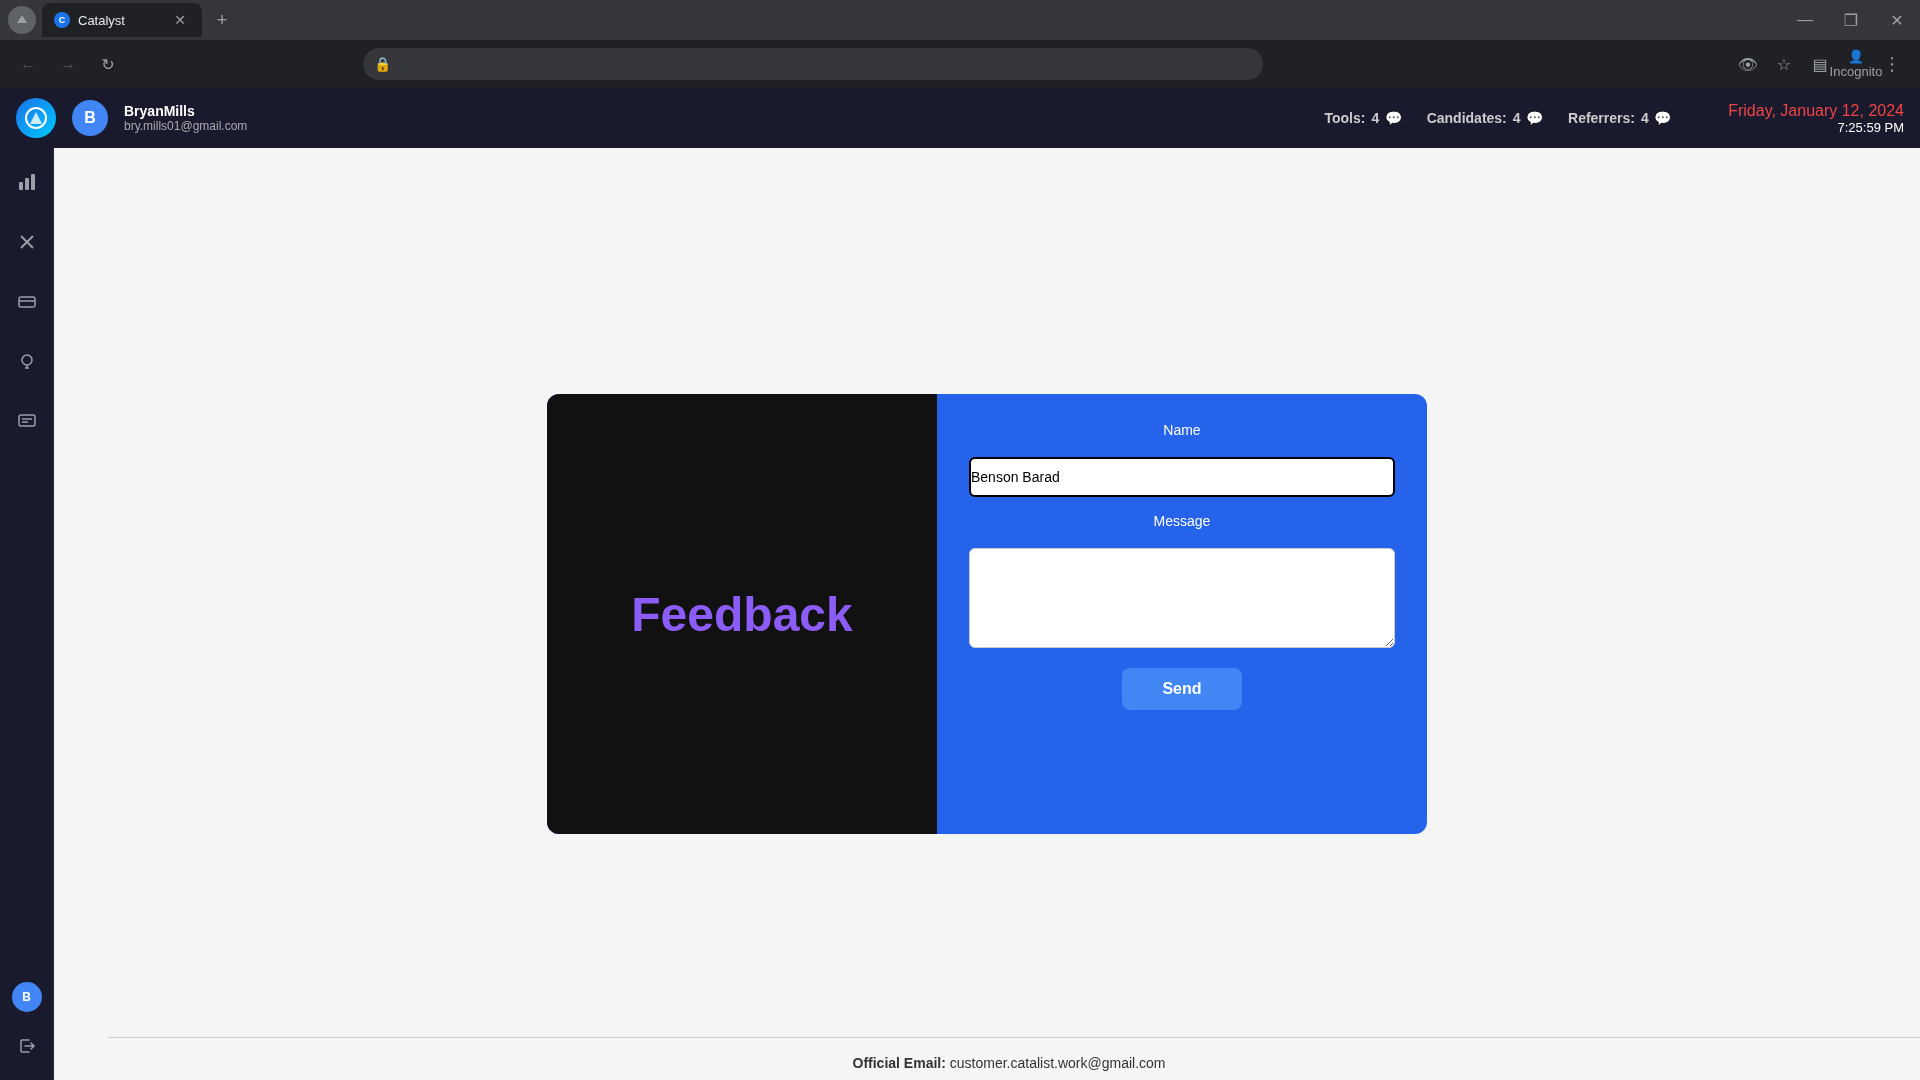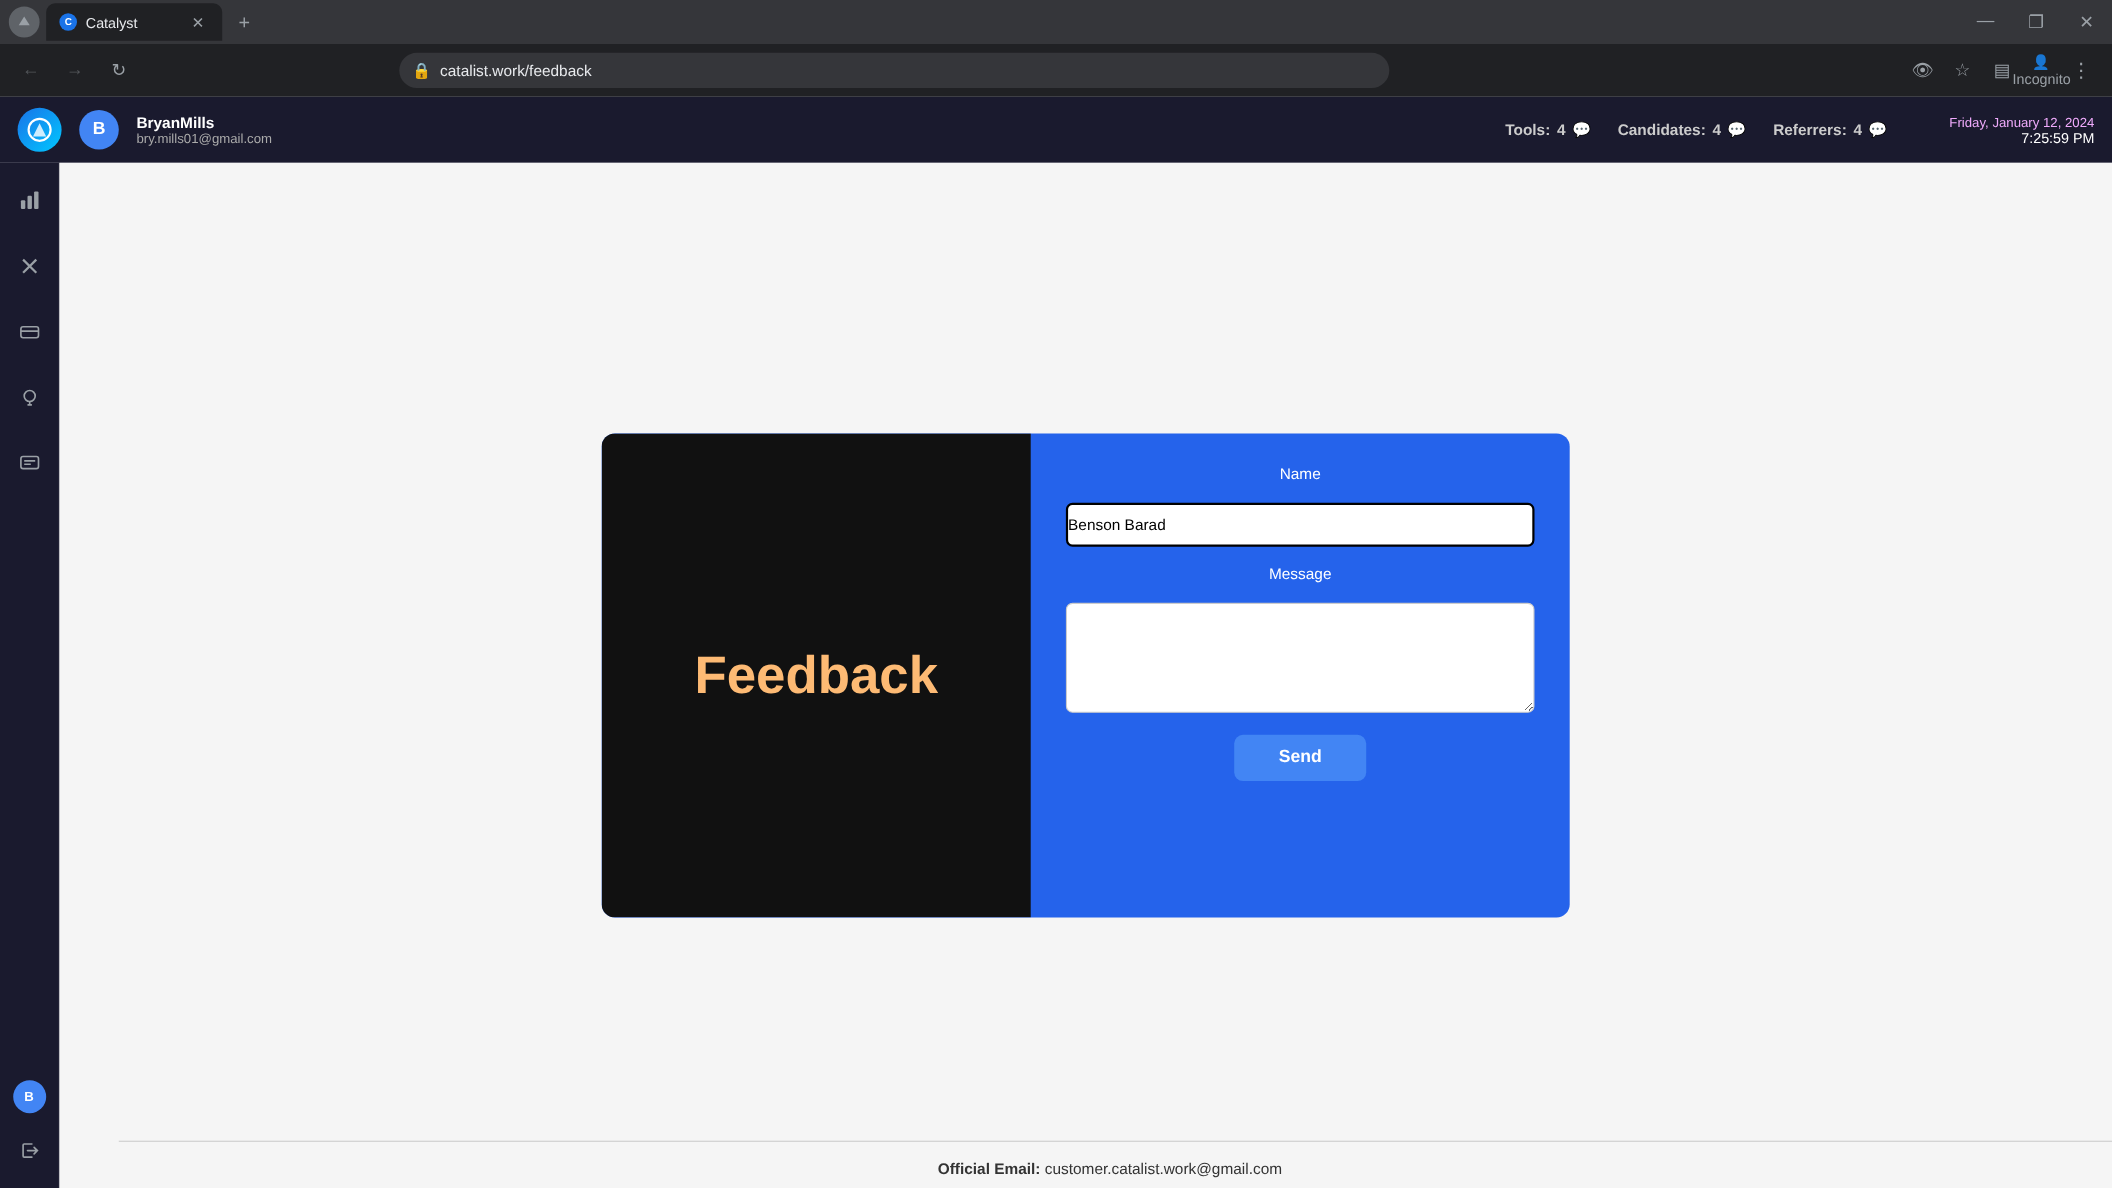--- a/index.html
+++ b/index.html
@@ -24,39 +24,39 @@
     
     .app-header { background: #1a1a2e; height: 60px; display: flex; align-items: center; padding: 0 16px; gap: 16px; }
     .app-logo { width: 40px; height: 40px; border-radius: 50%; background: linear-gradient(135deg, #1a73e8, #00c8ff); display: flex; align-items: center; justify-content: center; color: white; font-weight: bold; font-size: 16px; }
     .user-avatar { width: 36px; height: 36px; border-radius: 50%; background: #4285f4; color: white; display: flex; align-items: center; justify-content: center; font-weight: bold; font-size: 16px; }
     .user-info { display: flex; flex-direction: column; }
     .user-name { color: #fff; font-size: 14px; font-weight: bold; }
     .user-email { color: #aaa; font-size: 12px; }
     .header-stats { margin-left: auto; display: flex; gap: 24px; align-items: center; color: #ccc; font-size: 14px; }
     .stat-item { display: flex; align-items: center; gap: 6px; font-weight: bold; }
     .header-datetime { margin-left: 40px; text-align: right; }
-    .header-date { color: #f0abfc; font-size: 12px; }
+    .header-date { color: #ef4444; font-size: 16px; }
     .header-time { color: #fff; font-size: 13px; }
 
     
     .app-body { display: flex; height: calc(1080px - 148px); }
 
     
     .sidebar { width: 54px; background: #1a1a2e; display: flex; flex-direction: column; align-items: center; padding: 16px 0; gap: 24px; border-right: 1px solid #2a2a3e; }
     .sidebar-icon { width: 36px; height: 36px; display: flex; align-items: center; justify-content: center; color: #9aa0a6; cursor: pointer; border-radius: 8px; font-size: 18px; }
     .sidebar-bottom { margin-top: auto; display: flex; flex-direction: column; align-items: center; gap: 16px; }
     .sidebar-avatar-sm { width: 30px; height: 30px; border-radius: 50%; background: #4285f4; color: white; display: flex; align-items: center; justify-content: center; font-size: 12px; font-weight: bold; }
 
     
     .main-content { flex: 1; background: #f5f5f5; display: flex; flex-direction: column; align-items: center; justify-content: center; padding: 20px; overflow-y: auto; }
 
     
     .feedback-card { background: #2563eb; border-radius: 12px; display: flex; width: 880px; min-height: 440px; overflow: hidden; }
     .feedback-left { width: 390px; background: #111; display: flex; align-items: center; justify-content: center; flex-shrink: 0; }
-    .feedback-title { color: #fdba74; font-size: 48px; font-weight: 900; }
+    .feedback-title { color: #8b5cf6; font-size: 48px; font-weight: 900; }
     .feedback-right { flex: 1; padding: 28px 32px; display: flex; flex-direction: column; gap: 16px; }
     .form-group { display: flex; flex-direction: column; gap: 19px; }
     .form-label { color: #fff; font-size: 14px; text-align: center; }
     .form-input { width: 100%; height: 40px; border-radius: 6px; border: 2px solid #000; padding: 0 0; font-size: 14px; background: #fff; outline: none; }
     .form-input.active { border: 2px solid #000; }
     .form-textarea { width: 100%; height: 100px; border-radius: 6px; border: 1px solid #ccc; padding: 10px 12px; font-size: 14px; background: #fff; resize: vertical; outline: none; font-family: Arial, sans-serif; }
     .send-btn { align-self: center; background: #4285f4; color: white; border: none; border-radius: 8px; padding: 12px 40px; font-size: 16px; font-weight: 600; cursor: pointer; margin-top: 4px; }
     .footer-divider { border: none; border-top: 1px solid #ddd; margin: 0 0 20px 54px; }
     .footer-email { font-size: 14px; color: #333; margin-left: 44px; }
     .footer-email strong { font-weight: bold; }
@@ -92,21 +92,20 @@
       <button class="win-btn close">✕</button>
     </div>
   </div>
 
   <div class="address-bar-row">
     <button class="nav-btn disabled">←</button>
     <button class="nav-btn disabled">→</button>
     <button class="nav-btn">↻</button>
     <div class="address-bar">
       <span class="address-icon">🔒</span>
-      <span class="address-text">catalist.work/feedback</span>
     </div>
     <div class="address-bar-actions">
       <button class="nav-btn" style="color:#9aa0a6;font-size:16px;">👁</button>
       <button class="nav-btn" style="color:#9aa0a6;font-size:16px;">☆</button>
       <button class="nav-btn" style="color:#9aa0a6;font-size:16px;">▤</button>
       <button class="nav-btn" style="color:#9aa0a6;font-size:13px;">👤 Incognito</button>
       <button class="nav-btn" style="color:#9aa0a6;font-size:18px;">⋮</button>
     </div>
   </div>
 </div>

